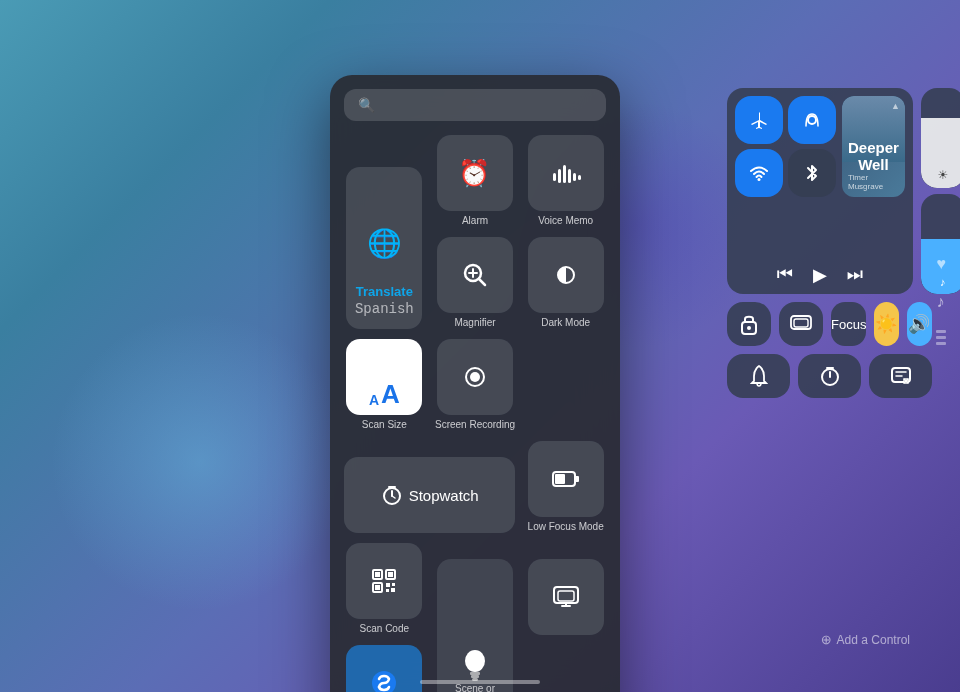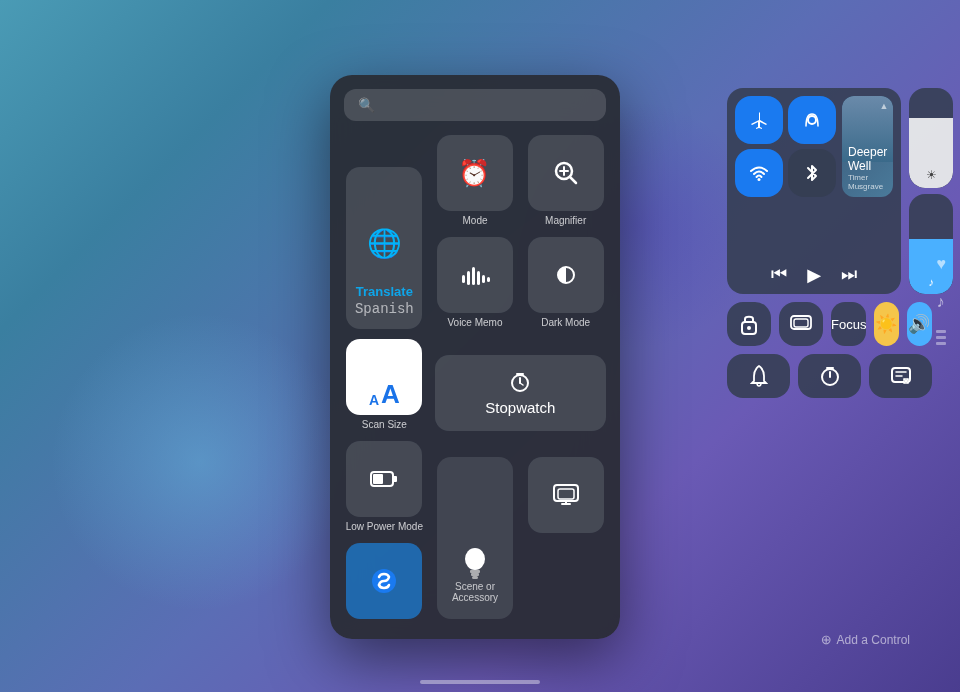--- a/index.html
+++ b/index.html
@@ -260,94 +260,120 @@
           <span style="font-size:28px;">🌐</span>
           <div style="font-size:13px;color:#0ea5e9;font-weight:600;text-align:center;margin-top:22px;">Translate</div>
           <div style="font-size:14px;color:rgba(255,255,255,0.6);text-align:center;font-family:Liberation Mono, monospace;">Spanish</div>
         </div>
       </div>
 
       <div class="control-cell">
         <div class="control-icon-wrap" style="width:76px;height:76px;">
           <span style="font-size:26px;">⏰</span>
         </div>
-        <span class="control-label">Mode</span>
-      </div>
-
-
-      <div class="control-cell">
-        <div class="control-icon-wrap" style="width:76px;height:76px;">
-          <svg width="28" height="28" viewBox="0 0 28 28">
-            <circle cx="12" cy="12" r="8" fill="none" stroke="white" stroke-width="2.5"></circle>
-            <line x1="18" y1="18" x2="24" y2="24" stroke="white" stroke-width="2.5" stroke-linecap="round"></line>
-            <line x1="8" y1="12" x2="16" y2="12" stroke="white" stroke-width="2" stroke-linecap="round"></line>
-            <line x1="12" y1="8" x2="12" y2="16" stroke="white" stroke-width="2" stroke-linecap="round"></line>
-          </svg>
-        </div>
-        <span class="control-label">Magnifier</span>
-      </div>
+        <span class="control-label">Alarm</span>
+      </div>
+
 
       <div class="control-cell">
         <div class="control-icon-wrap" style="width:76px;height:76px;">
           <svg width="30" height="26" viewBox="0 0 30 26">
             <rect x="2" y="13" width="3" height="8" rx="1.5" fill="white"></rect>
             <rect x="7" y="9" width="3" height="14" rx="1.5" fill="white"></rect>
             <rect x="12" y="5" width="3" height="18" rx="1.5" fill="white"></rect>
             <rect x="17" y="9" width="3" height="14" rx="1.5" fill="white"></rect>
             <rect x="22" y="13" width="3" height="8" rx="1.5" fill="white"></rect>
             <rect x="27" y="15" width="3" height="5" rx="1.5" fill="white"></rect>
           </svg>
         </div>
         <span class="control-label">Voice Memo</span>
       </div>
 
       <div class="control-cell">
         <div class="control-icon-wrap" style="width:76px;height:76px;">
+          <svg width="28" height="28" viewBox="0 0 28 28">
+            <circle cx="12" cy="12" r="8" fill="none" stroke="white" stroke-width="2.5"></circle>
+            <line x1="18" y1="18" x2="24" y2="24" stroke="white" stroke-width="2.5" stroke-linecap="round"></line>
+            <line x1="8" y1="12" x2="16" y2="12" stroke="white" stroke-width="2" stroke-linecap="round"></line>
+            <line x1="12" y1="8" x2="12" y2="16" stroke="white" stroke-width="2" stroke-linecap="round"></line>
+          </svg>
+        </div>
+        <span class="control-label">Magnifier</span>
+      </div>
+
+      <div class="control-cell">
+        <div class="control-icon-wrap" style="width:76px;height:76px;">
           <svg width="26" height="26" viewBox="0 0 26 26">
             <circle cx="13" cy="13" r="8" fill="none" stroke="white" stroke-width="2"></circle>
             <path d="M 13 5 A 8 8 0 0 0 13 21 Z" fill="white"></path>
           </svg>
         </div>
         <span class="control-label">Dark Mode</span>
       </div>
 
       <div class="control-cell textsize-cell">
         <div class="control-icon-wrap" style="width:76px;height:76px;background:white;flex-direction:row;align-items:flex-end;justify-content:center;padding-bottom:8px;gap:2px;">
           <span style="font-size:14px;font-weight:700;color:#1a73e8;line-height:1;">A</span>
           <span style="font-size:26px;font-weight:700;color:#1a73e8;line-height:1;">A</span>
         </div>
         <span class="control-label">Scan Size</span>
       </div>
 
+      <div class="control-cell">
+        <div class="control-icon-wrap" style="width:76px;height:76px;">
+          <svg width="22" height="22" viewBox="0 0 22 22">
+            <circle cx="11" cy="11" r="9" fill="none" stroke="white" stroke-width="2"></circle>
+            <circle cx="11" cy="11" r="5" fill="white"></circle>
+          </svg>
+        </div>
+        <span class="control-label">Screen Recording</span>
+      </div>
 
       <div class="control-cell" style="grid-column: span 2;">
-        <div class="control-icon-wrap" style="width:100%;height:76px;flex-direction:column;gap:6px;padding:0 16px;">
+        <div class="control-icon-wrap" style="width:100%;height:76px;flex-direction:row;gap:6px;padding:0 16px;">
           <svg width="22" height="22" viewBox="0 0 22 22">
             <circle cx="11" cy="12" r="8" fill="none" stroke="white" stroke-width="2"></circle>
             <line x1="8" y1="3" x2="14" y2="3" stroke="white" stroke-width="2" stroke-linecap="round"></line>
             <line x1="11" y1="3" x2="11" y2="5" stroke="white" stroke-width="1.5"></line>
             <line x1="11" y1="12" x2="11" y2="7" stroke="white" stroke-width="2" stroke-linecap="round"></line>
             <line x1="11" y1="12" x2="14" y2="14" stroke="white" stroke-width="1.5" stroke-linecap="round"></line>
           </svg>
           <span style="color:white;font-size:15px;font-weight:500;">Stopwatch</span>
         </div>
       </div>
 
 
       <div class="control-cell">
         <div class="control-icon-wrap" style="width:76px;height:76px;">
           <svg width="28" height="18" viewBox="0 0 28 18">
             <rect x="1" y="2" width="22" height="14" rx="3" fill="none" stroke="white" stroke-width="2"></rect>
             <rect x="23" y="6" width="4" height="6" rx="1" fill="white"></rect>
             <rect x="3" y="4" width="10" height="10" rx="1" fill="white"></rect>
           </svg>
         </div>
-        <span class="control-label">Low Power Mode</span>
-      </div>
-
+        <span class="control-label">Low Focus Mode</span>
+      </div>
+
+      <div class="control-cell">
+        <div class="control-icon-wrap" style="width:76px;height:76px;">
+          <svg width="26" height="26" viewBox="0 0 26 26">
+            <rect x="2" y="2" width="9" height="9" rx="1" fill="none" stroke="white" stroke-width="2"></rect>
+            <rect x="4" y="4" width="5" height="5" fill="white"></rect>
+            <rect x="15" y="2" width="9" height="9" rx="1" fill="none" stroke="white" stroke-width="2"></rect>
+            <rect x="17" y="4" width="5" height="5" fill="white"></rect>
+            <rect x="2" y="15" width="9" height="9" rx="1" fill="none" stroke="white" stroke-width="2"></rect>
+            <rect x="4" y="17" width="5" height="5" fill="white"></rect>
+            <rect x="15" y="15" width="4" height="4" fill="white"></rect>
+            <rect x="21" y="15" width="3" height="3" fill="white"></rect>
+            <rect x="15" y="21" width="3" height="3" fill="white"></rect>
+            <rect x="20" y="20" width="4" height="4" fill="white"></rect>
+          </svg>
+        </div>
+        <span class="control-label">Scan Code</span>
+      </div>
 
       <div class="control-cell" style="grid-row: span 2;">
         <div class="control-icon-wrap" style="width:76px;height:162px;background:rgba(80,85,95,0.6);justify-content:flex-end;padding-bottom:16px;">
           <svg width="30" height="35" viewBox="0 0 30 35">
             <ellipse cx="15" cy="13" rx="10" ry="11" fill="white"></ellipse>
             <rect x="10" y="24" width="10" height="3" rx="1" fill="rgba(200,200,200,0.8)"></rect>
             <rect x="11" y="27" width="8" height="3" rx="1" fill="rgba(200,200,200,0.8)"></rect>
             <rect x="12" y="30" width="6" height="3" rx="1.5" fill="rgba(200,200,200,0.8)"></rect>
           </svg>
           <div style="font-size:10px;color:rgba(255,255,255,0.7);text-align:center;padding:0 6px;">Scene or Accessory</div>
@@ -414,21 +440,21 @@
                 <path d="M4 6 L12 14 L8 18 L8 4 L12 8 L4 16" fill="none" stroke="white" stroke-width="2" stroke-linecap="round" stroke-linejoin="round"></path>
               </svg>
             </div>
           </div>
 
           <div style="background:linear-gradient(135deg,#3a5a7a,#4a7a9a);border-radius:12px;padding:6px;display:flex;flex-direction:column;justify-content:flex-end;position:relative;min-height:90px;">
             <div style="position:absolute;top:0;left:0;right:0;bottom:0;border-radius:12px;overflow:hidden;">
               <div style="width:100%;height:65%;background:linear-gradient(180deg,#6a8aaa,#3a6a8a);border-radius:12px 12px 0 0;"></div>
             </div>
             <div style="position:relative;z-index:1;">
-              <div style="font-size:12px;color:white;font-weight:400;">Deeper Well</div>
+              <div style="font-size:15px;color:white;font-weight:700;text-align:center;">Deeper Well</div>
               <div style="font-size:8px;color:rgba(255,255,255,0.7);">Timer Musgrave</div>
             </div>
             <div style="position:absolute;top:5px;right:5px;font-size:9px;color:rgba(255,255,255,0.6);">▲</div>
           </div>
         </div>
 
         <div style="display:flex;justify-content:center;gap:20px;color:white;font-size:18px;">
           <span style="cursor:pointer;">⏮</span>
           <span style="cursor:pointer;">▶</span>
           <span style="cursor:pointer;">⏭</span>

